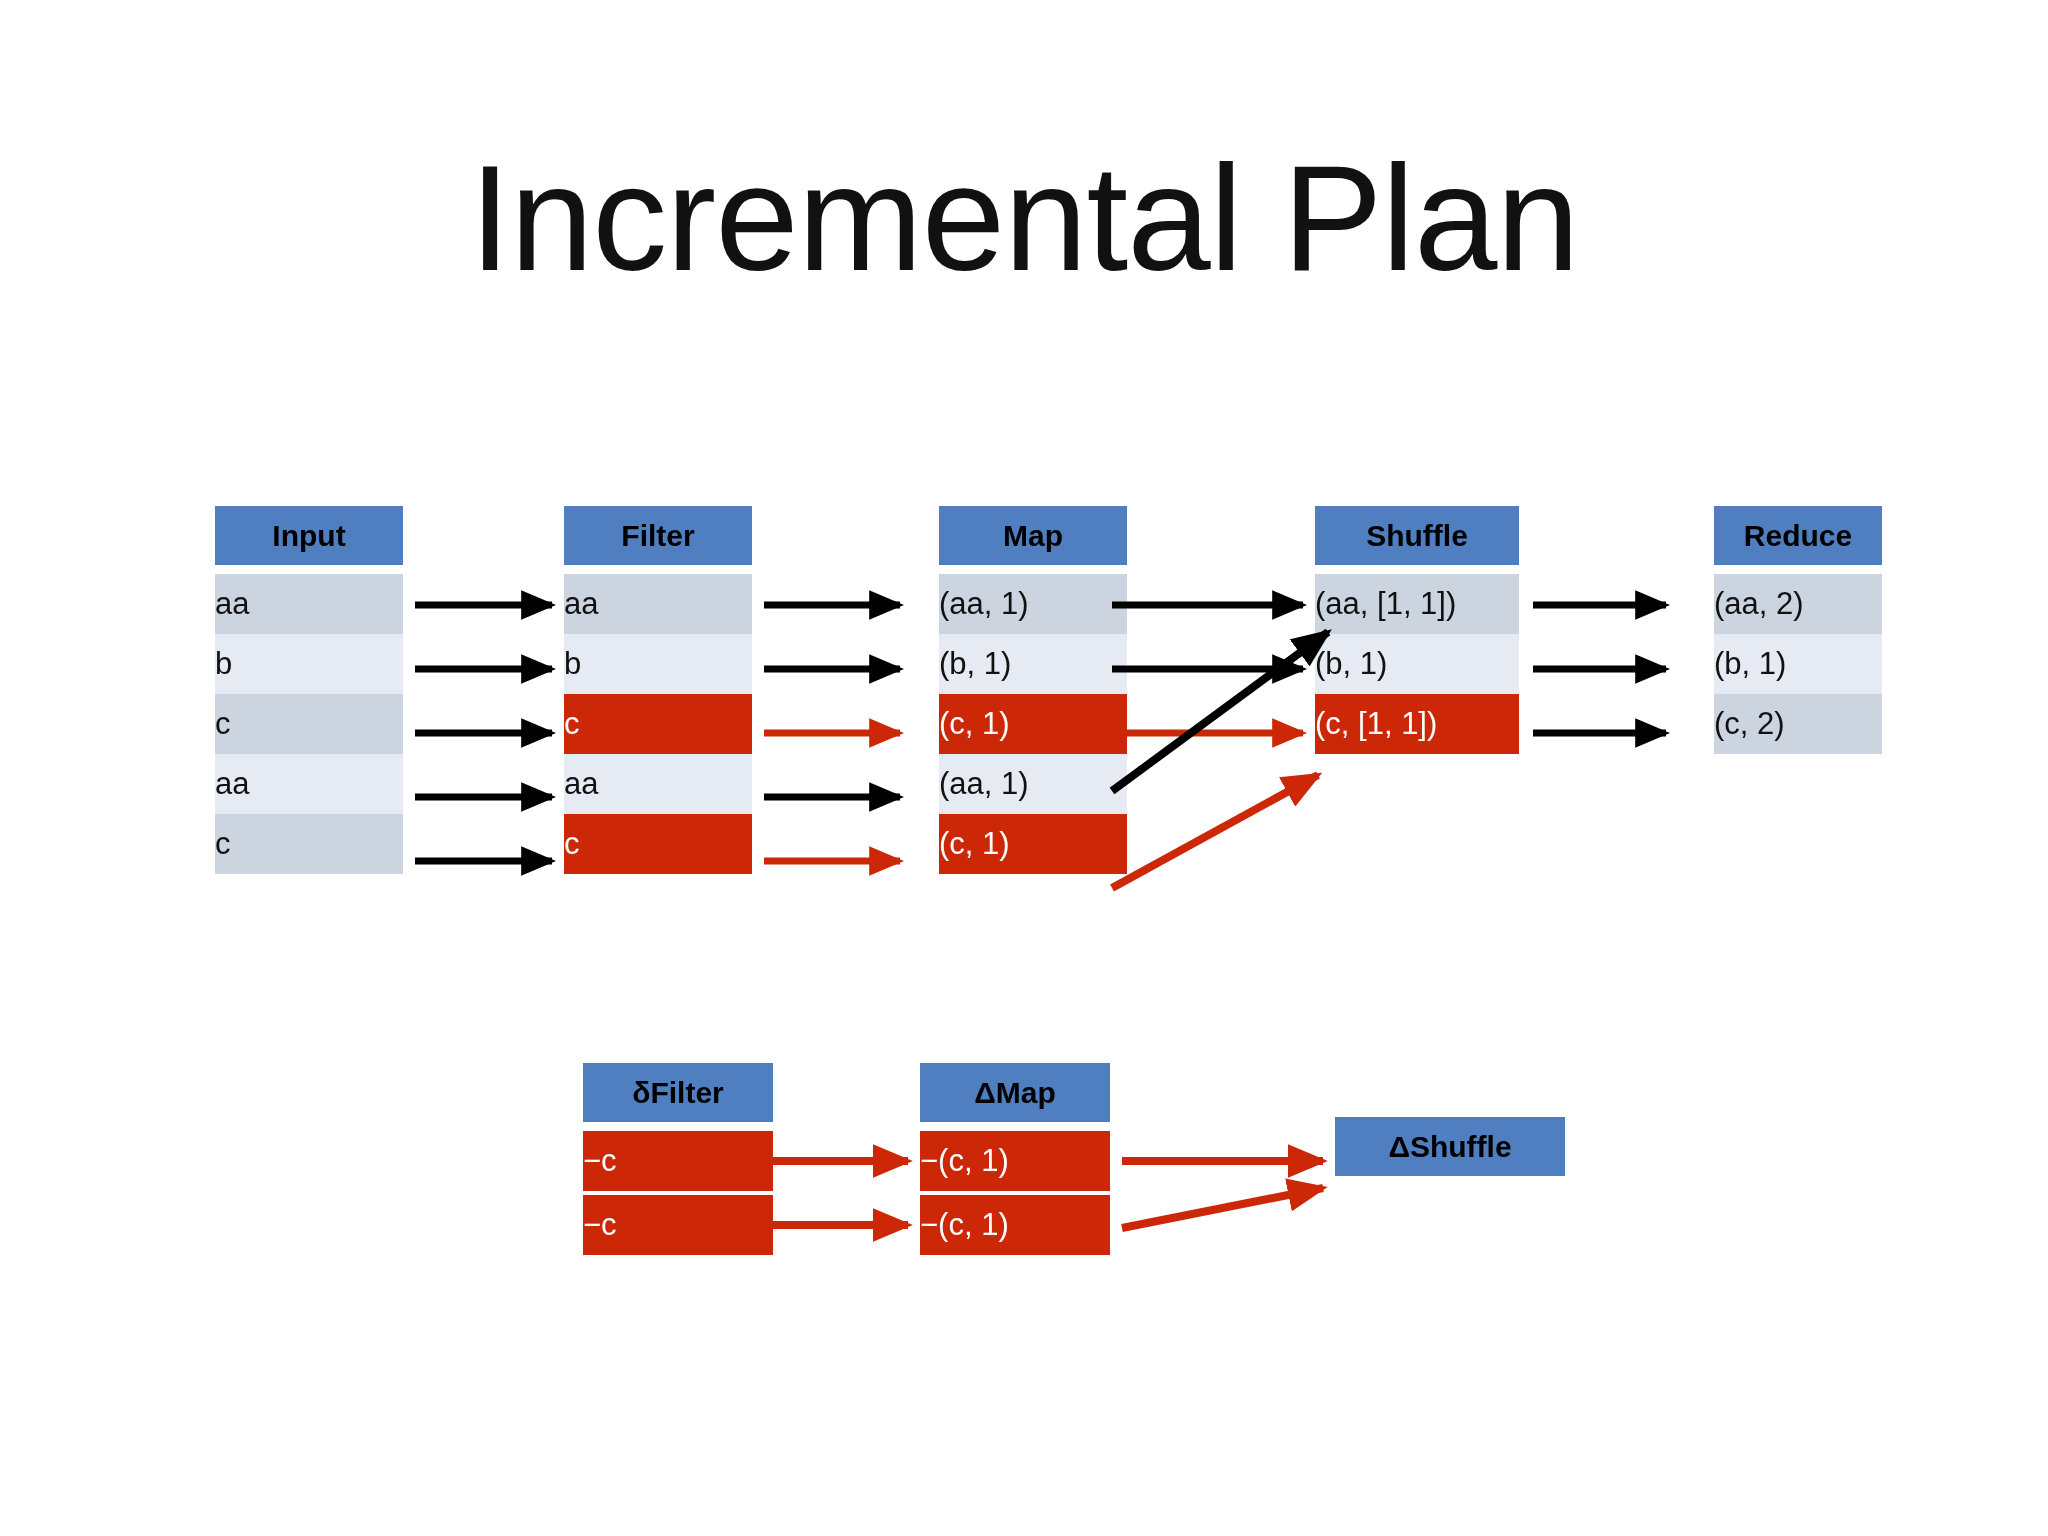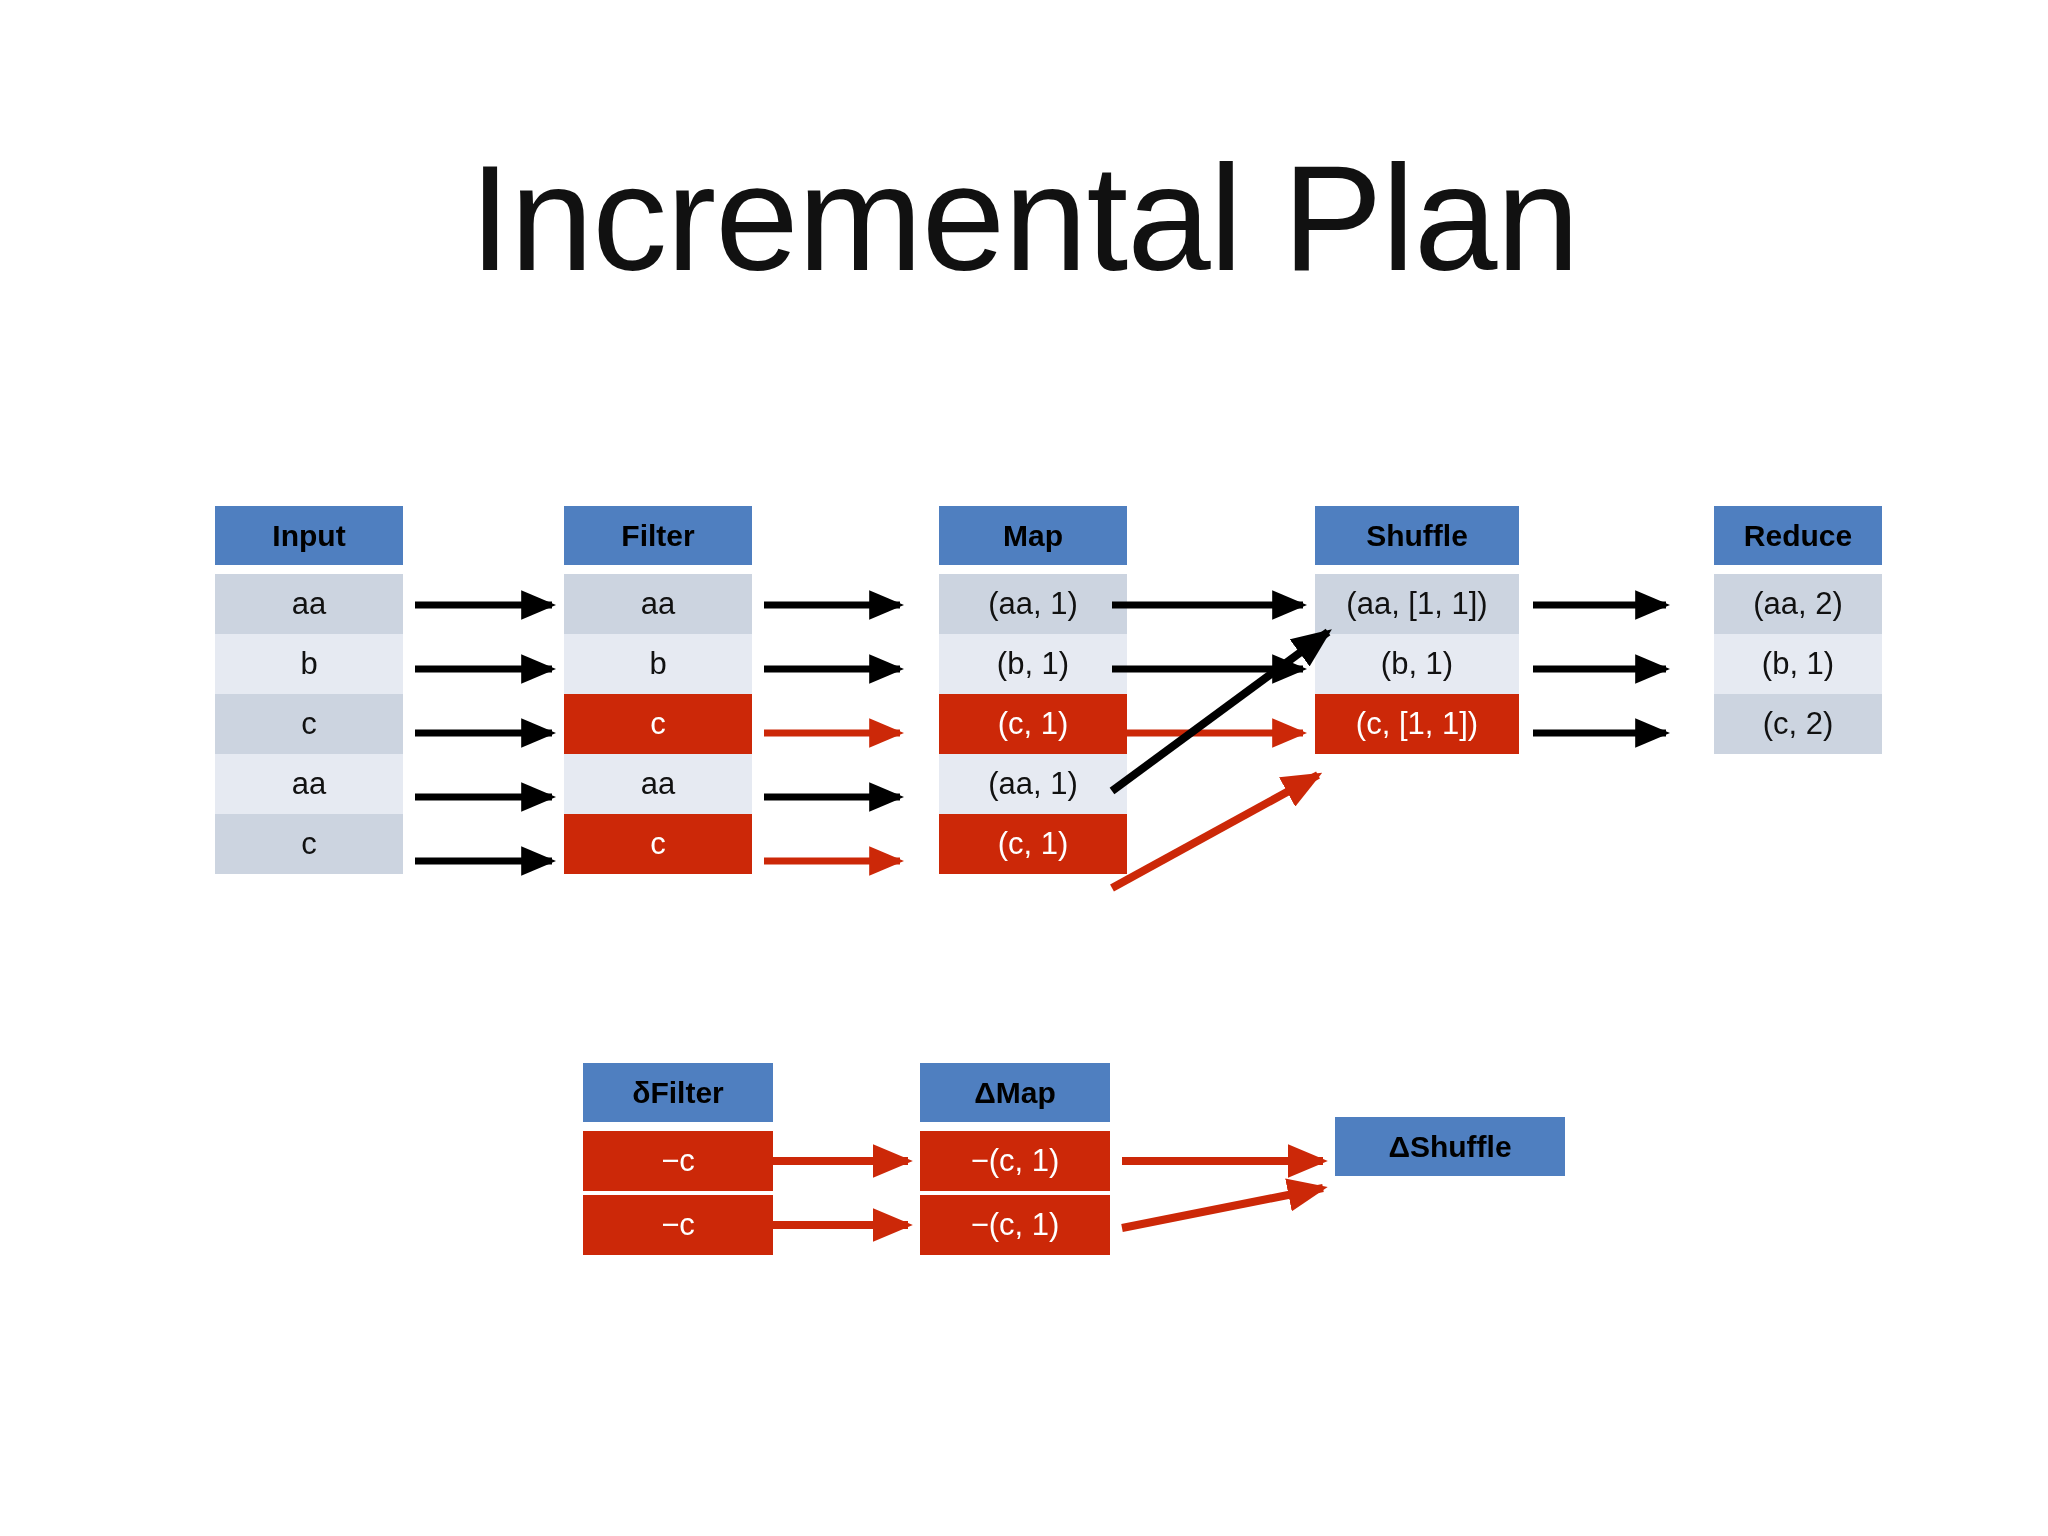--- a/index.html
+++ b/index.html
@@ -48,21 +48,20 @@
     text-align: center;
     white-space: nowrap;
     overflow: hidden;
   }
   .col-body {
     margin-top: 9px;
   }
   .cell {
     height: 60px;
     line-height: 60px;
-    text-align: center;
     font-size: 31px;
     color: #111111;
     white-space: nowrap;
     overflow: hidden;
   }
   .cell.alt0 { background: #ccd4e0; }
   .cell.alt1 { background: #e6eaf2; }
   .cell.red  { background: #cc2808; color: #ffffff; }
   .cell.gapb { margin-bottom: 4px; }
 

